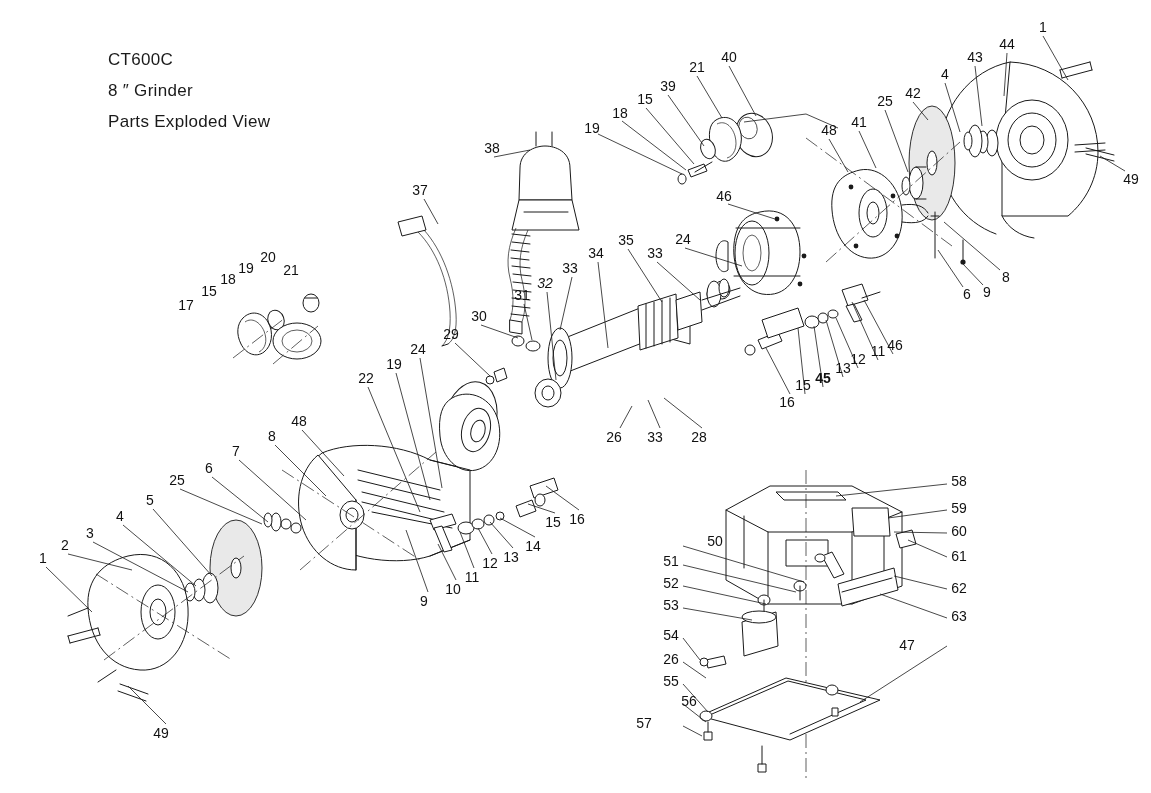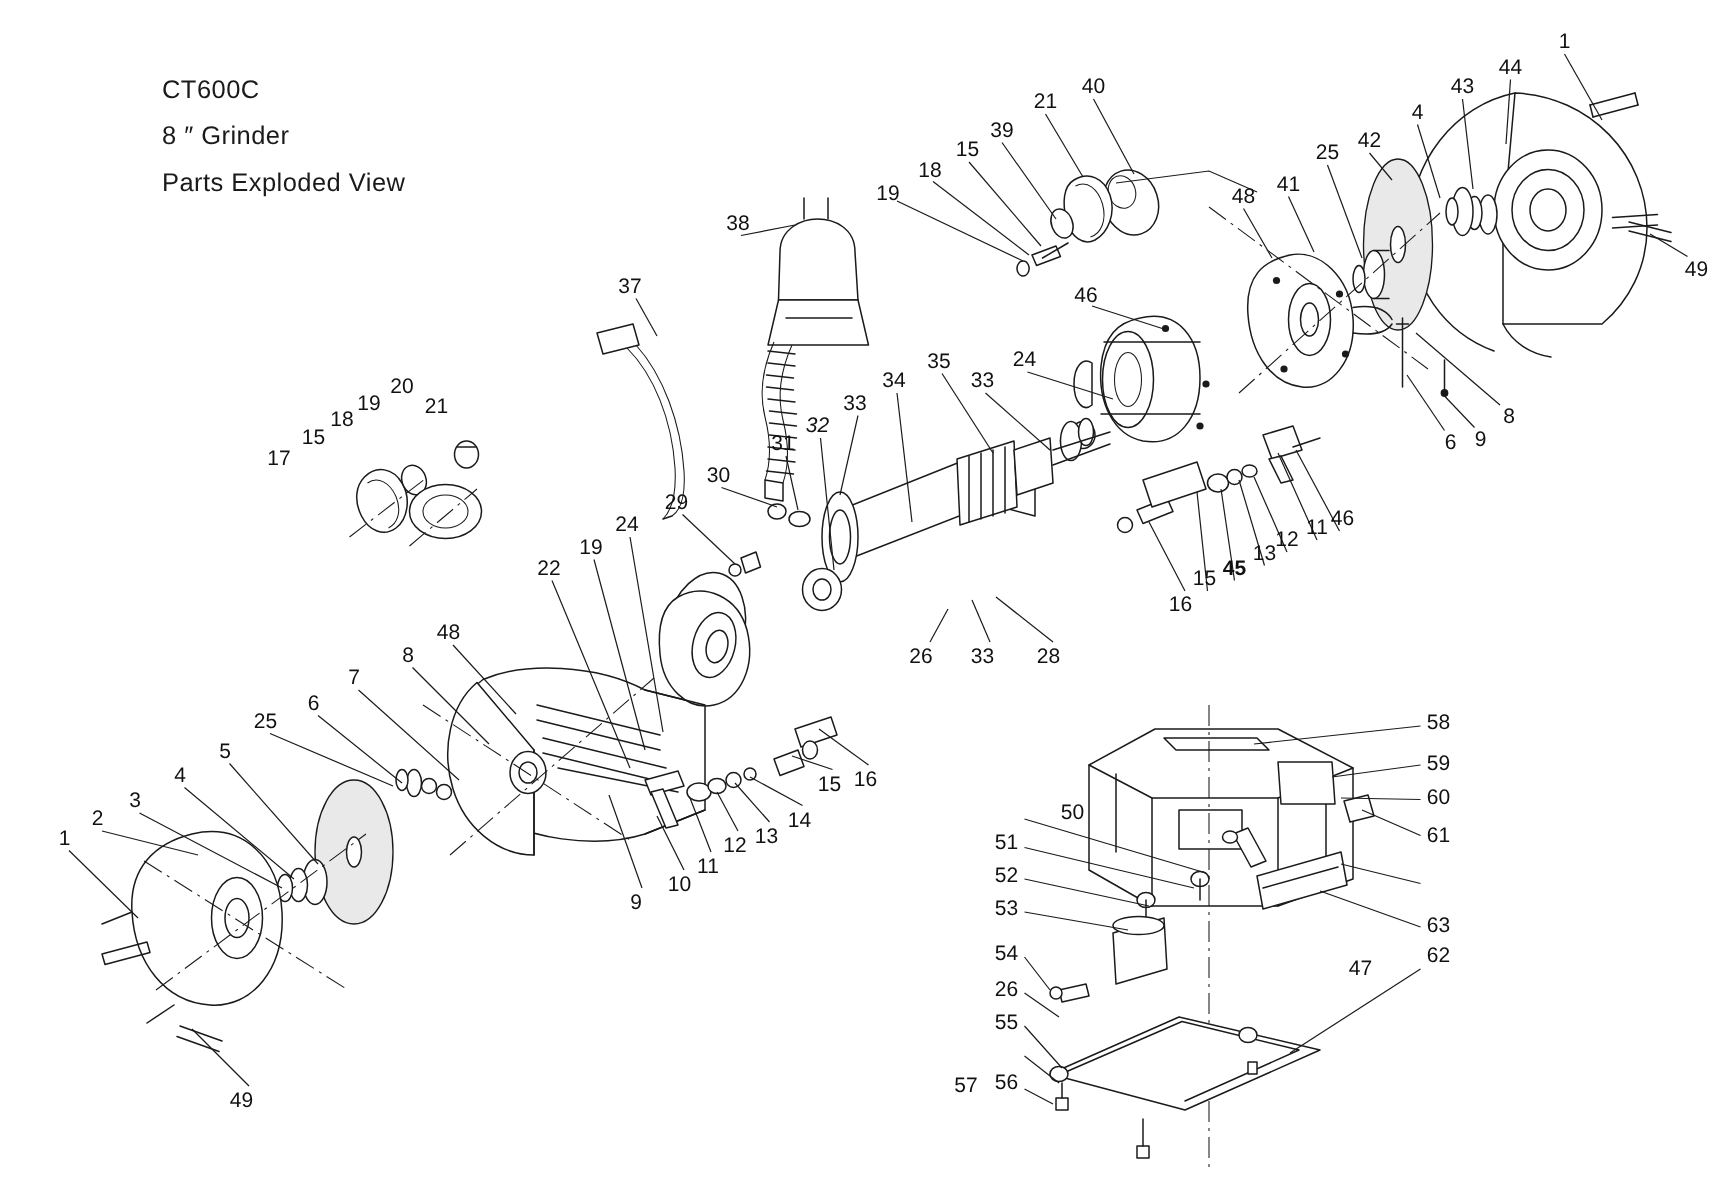--- a/index.html
+++ b/index.html
@@ -468,26 +468,26 @@
       <div class="callout" style="left: 511px; top: 557px;">13</div>
       <div class="callout" style="left: 490px; top: 563px;">12</div>
       <div class="callout" style="left: 472px; top: 577px;">11</div>
       <div class="callout" style="left: 453px; top: 589px;">10</div>
       <div class="callout" style="left: 424px; top: 601px;">9</div>
       <div class="callout" style="left: 161px; top: 733px;">49</div>
       <div class="callout" style="left: 959px; top: 481px;">58</div>
       <div class="callout" style="left: 959px; top: 508px;">59</div>
       <div class="callout" style="left: 959px; top: 531px;">60</div>
       <div class="callout" style="left: 959px; top: 556px;">61</div>
-      <div class="callout" style="left: 959px; top: 588px; margin-top: 48px;">62</div>
+      <div class="callout" style="left: 959px; top: 588px;">62</div>
       <div class="callout" style="left: 959px; top: 616px;">63</div>
       <div class="callout" style="left: 907px; top: 645px;">47</div>
       <div class="callout" style="left: 671px; top: 541px; margin-left: 44px;">50</div>
       <div class="callout" style="left: 671px; top: 561px;">51</div>
       <div class="callout" style="left: 671px; top: 583px;">52</div>
       <div class="callout" style="left: 671px; top: 605px;">53</div>
       <div class="callout" style="left: 671px; top: 635px;">54</div>
       <div class="callout" style="left: 671px; top: 659px;">26</div>
       <div class="callout" style="left: 671px; top: 681px;">55</div>
-      <div class="callout" style="left: 671px; top: 701px; margin-top: 20px;">56</div>
+      <div class="callout" style="left: 689px; top: 701px;">56</div>
       <div class="callout" style="left: 644px; top: 723px;">57</div>
     </div>
 </div>
 
 </body></html>

